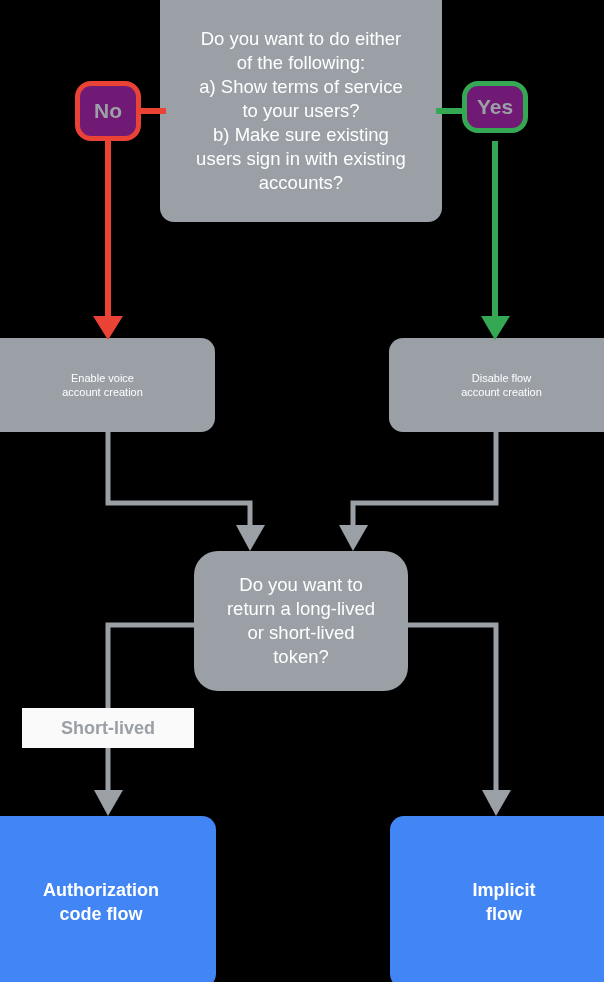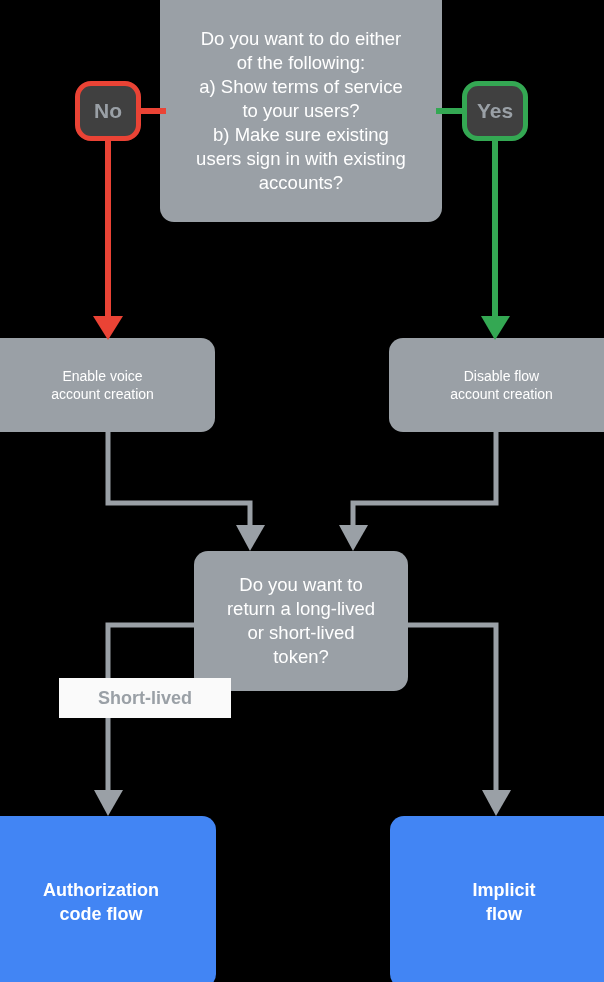--- a/index.html
+++ b/index.html
@@ -17,21 +17,21 @@
   }
 
   
   .node {
     position: absolute;
     box-sizing: border-box;
     display: flex;
     align-items: center;
     justify-content: center;
     text-align: center;
-    border-radius: 14px;
+    border-radius: 24px;
   }
   .node-gray {
     background: #9AA0A6;
     color: #FFFFFF;
   }
   .node-blue {
     background: #4285F4;
     color: #FFFFFF;
     font-weight: bold;
   }
@@ -73,21 +73,21 @@
   }
   #action-disable {
     left: 389px;
     top: 338px;
     width: 225px;
     height: 94px;
     border-radius: 14px 0 0 14px;
     padding: 4px 10px;
   }
   #action-enable .node-text,
-  #action-disable .node-text { font-size: 14px; }
+  #action-disable .node-text { font-size: 11px; }
 
   
   #terminal-auth {
     left: -14px;
     top: 816px;
     width: 230px;
     height: 172px;
     border-radius: 0 14px 14px 0;
     padding: 4px 10px;
   }
@@ -102,61 +102,60 @@
   #terminal-auth .node-text,
   #terminal-implicit .node-text { font-size: 18px; line-height: 1.35; }
 
   
   .badge {
     position: absolute;
     box-sizing: border-box;
     display: flex;
     align-items: center;
     justify-content: center;
-    background: #404040;
+    background: #701a75;
     border-radius: 16px;
     font-size: 21px;
     font-weight: bold;
     color: #9AA0A6;
     z-index: 6;
   }
   #badge-no {
     left: 75px;
     top: 81px;
     width: 66px;
     height: 60px;
     border: 5px solid #EA4335;
   }
   #badge-yes {
     left: 462px;
     top: 81px;
     width: 66px;
-    height: 60px;
+    height: 52px;
     border: 5px solid #34A853;
   }
 
   
   .edge-label {
     position: absolute;
     box-sizing: border-box;
     display: flex;
     align-items: center;
     justify-content: center;
     background: #FAFAFA;
     color: #9AA0A6;
     font-size: 18px;
     font-weight: bold;
     z-index: 5;
   }
   #label-short {
     left: 22px;
-    top: 678px;
+    top: 708px;
     width: 172px;
     height: 40px;
-    margin-left: 37px;
   }
   #label-long {
     left: 410px;
     top: 708px;
     width: 172px;
     height: 40px;
   }
 
   
   #edges {

